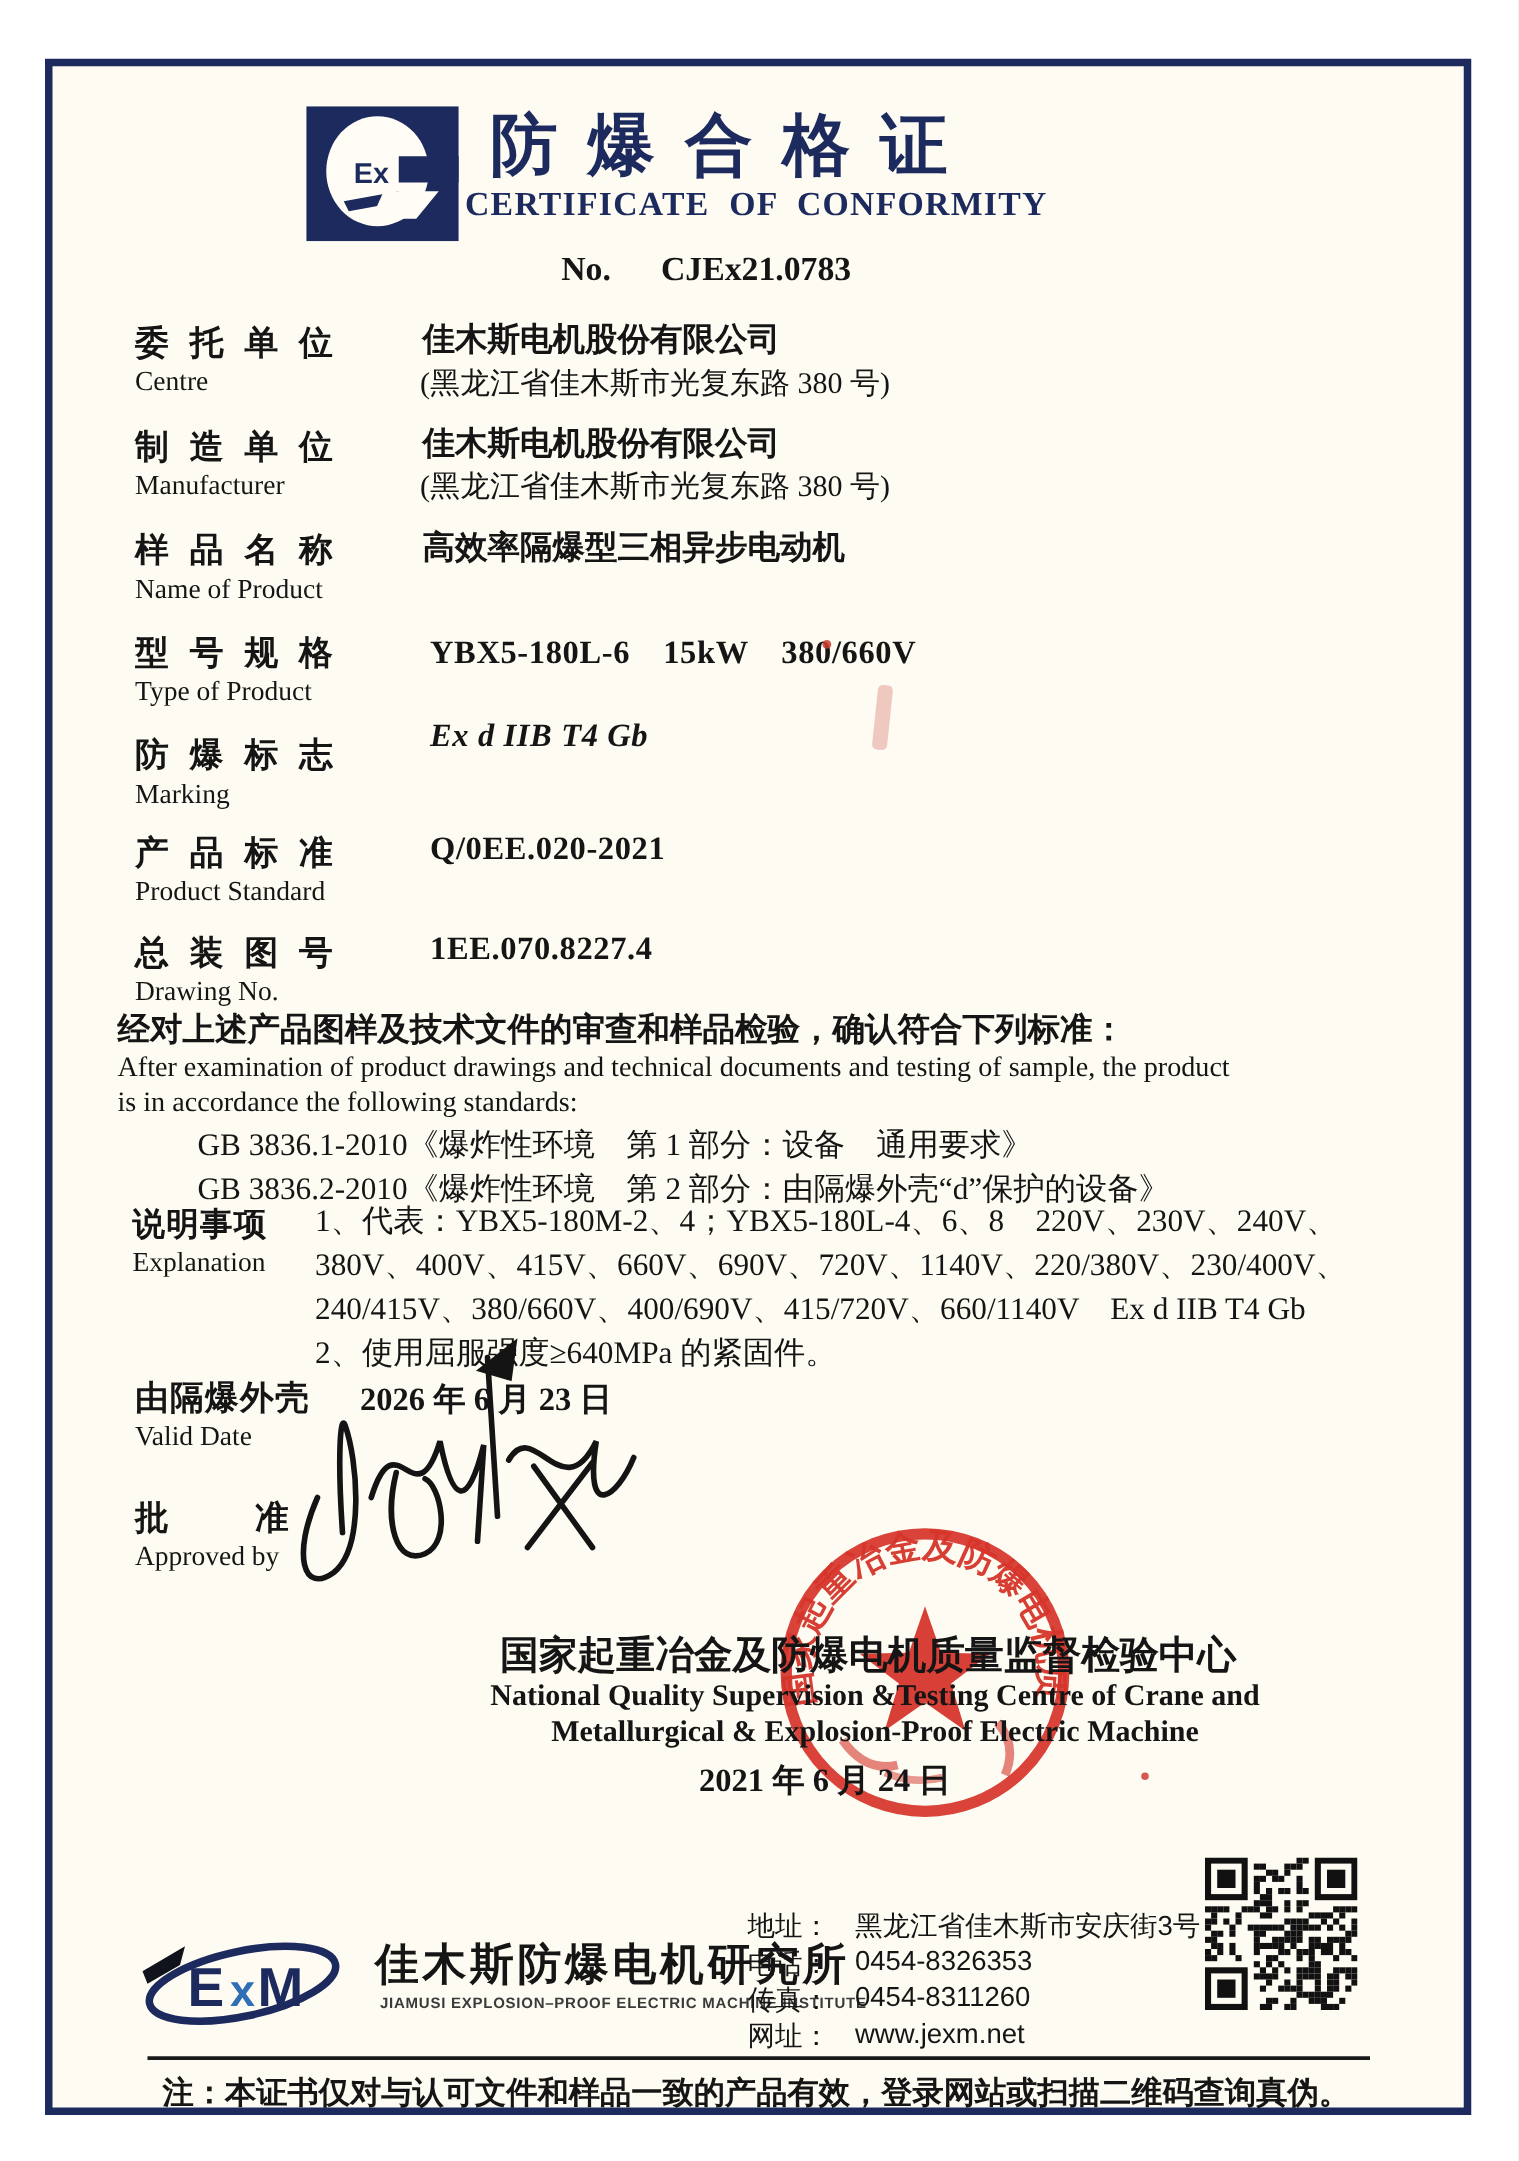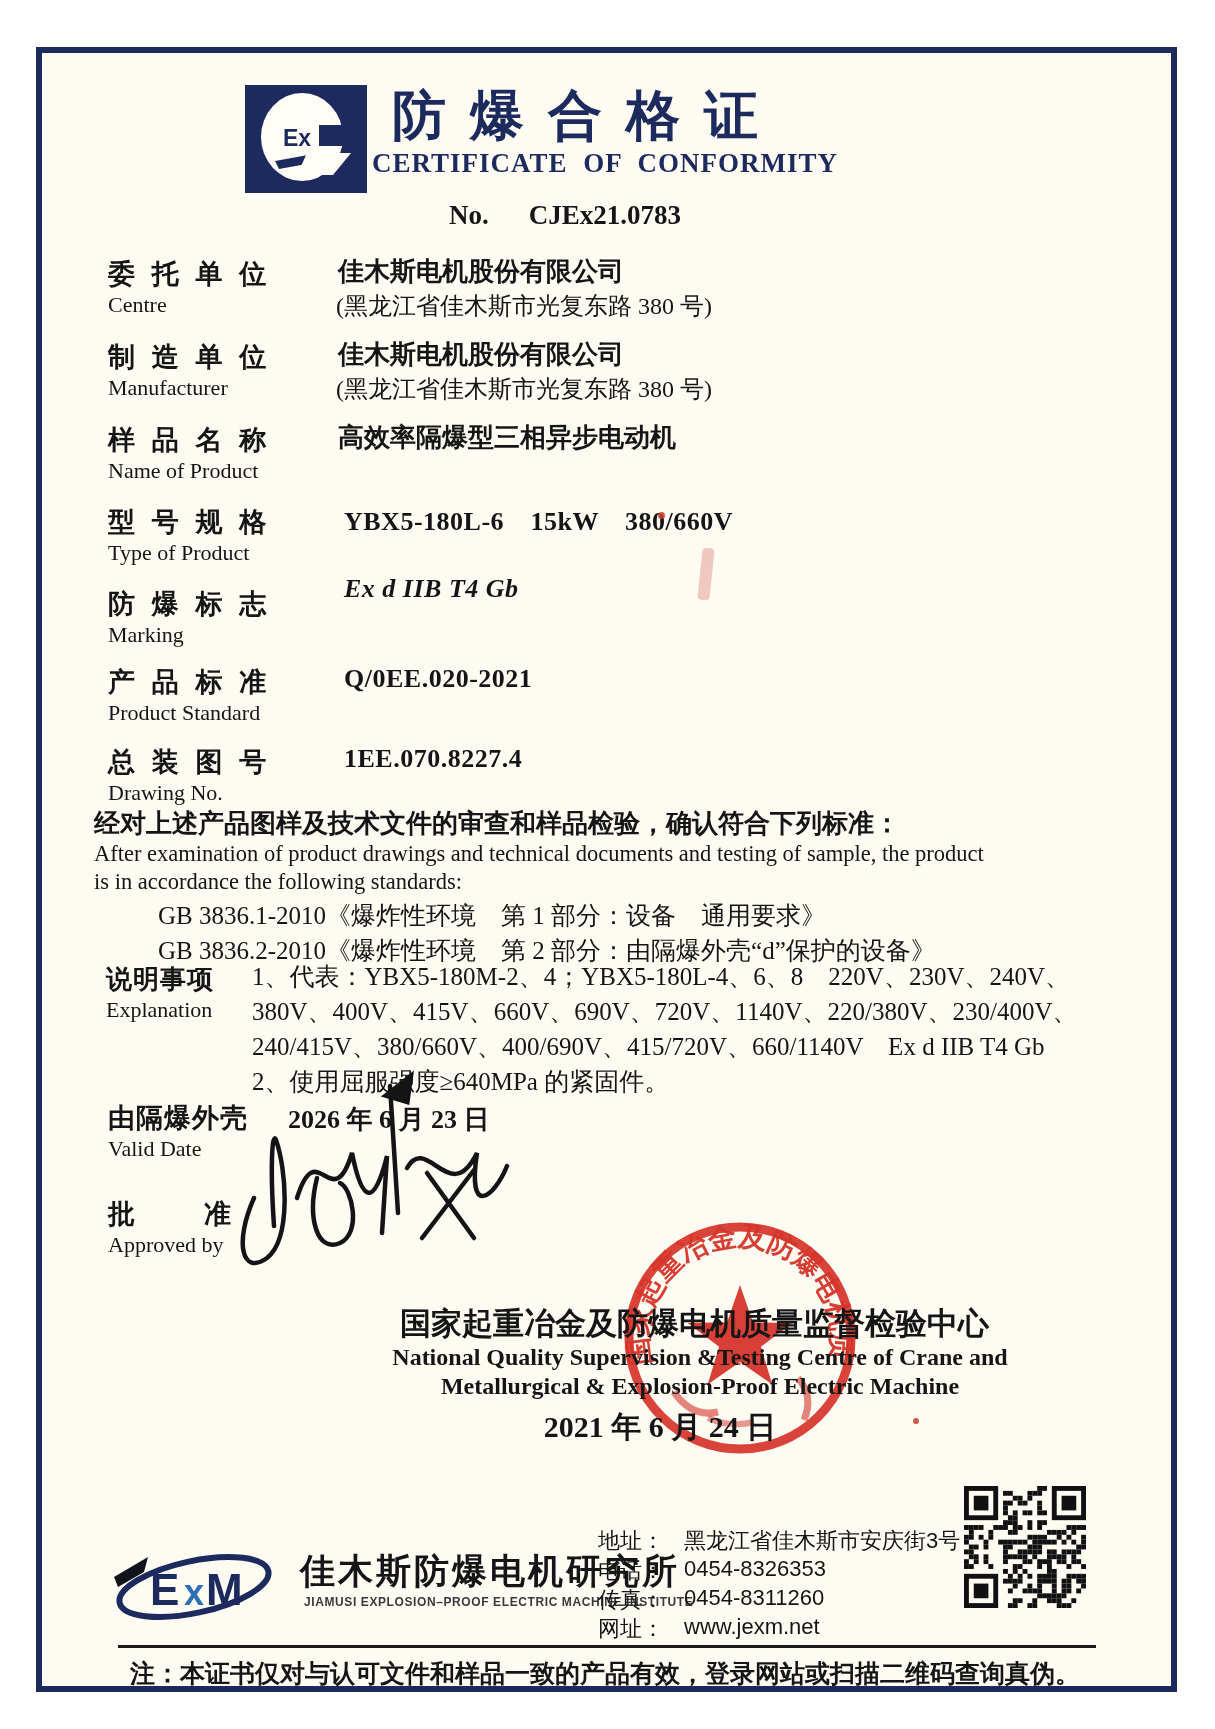--- a/index.html
+++ b/index.html
@@ -30,21 +30,21 @@
   .val-cjk{font-size:26px;font-weight:700;white-space:nowrap;}
   .val-sub{font-size:24px;white-space:nowrap;}
   .val-lat{font-size:26px;font-weight:700;letter-spacing:.5px;white-space:nowrap;}
   .para-cn{font-size:26px;font-weight:700;white-space:nowrap;}
   .para-en{font-size:22.5px;white-space:nowrap;}
   .std-line{font-size:25px;white-space:nowrap;}
   .exp-line{font-size:25px;white-space:nowrap;}
   .issuer-cn{left:400px;top:1303px;width:600px;font-size:31px;font-weight:700;white-space:nowrap;}
   .issuer-en{left:360px;top:1344px;width:680px;text-align:center;font-size:24px;font-weight:600;white-space:nowrap;}
   .issuer-en2{top:1373px;}
-  .issue-date{left:400px;top:1407px;width:520px;text-align:center;font-size:30px;font-weight:600;white-space:nowrap;}
+  .issue-date{left:400px;top:1407px;width:520px;text-align:center;font-size:26px;font-weight:600;white-space:nowrap;}
   .inst-cn{left:300px;top:1548px;font-size:35px;font-weight:700;letter-spacing:3px;white-space:nowrap;}
   .inst-en{left:304px;top:1595px;font-size:12px;letter-spacing:.6px;color:#3a3a3a;
     font-family:"Liberation Sans","DejaVu Sans",sans-serif;font-weight:700;white-space:nowrap;}
   .contact-row{display:flex;gap:20px;font-size:22px;white-space:nowrap;
     font-family:"Liberation Sans","DejaVu Sans",sans-serif;}
   .sep-line{left:118px;top:1645px;width:978px;height:3px;background:#1a1a1a;}
   .note{left:60px;top:1657px;width:1090px;text-align:center;font-size:25px;font-weight:700;white-space:nowrap;}
   .dot{border-radius:50%;background:#cc3b2e;opacity:.85;}
   .smudge{background:rgba(205,70,60,.28);transform:rotate(6deg);border-radius:4px;}
 </style>

